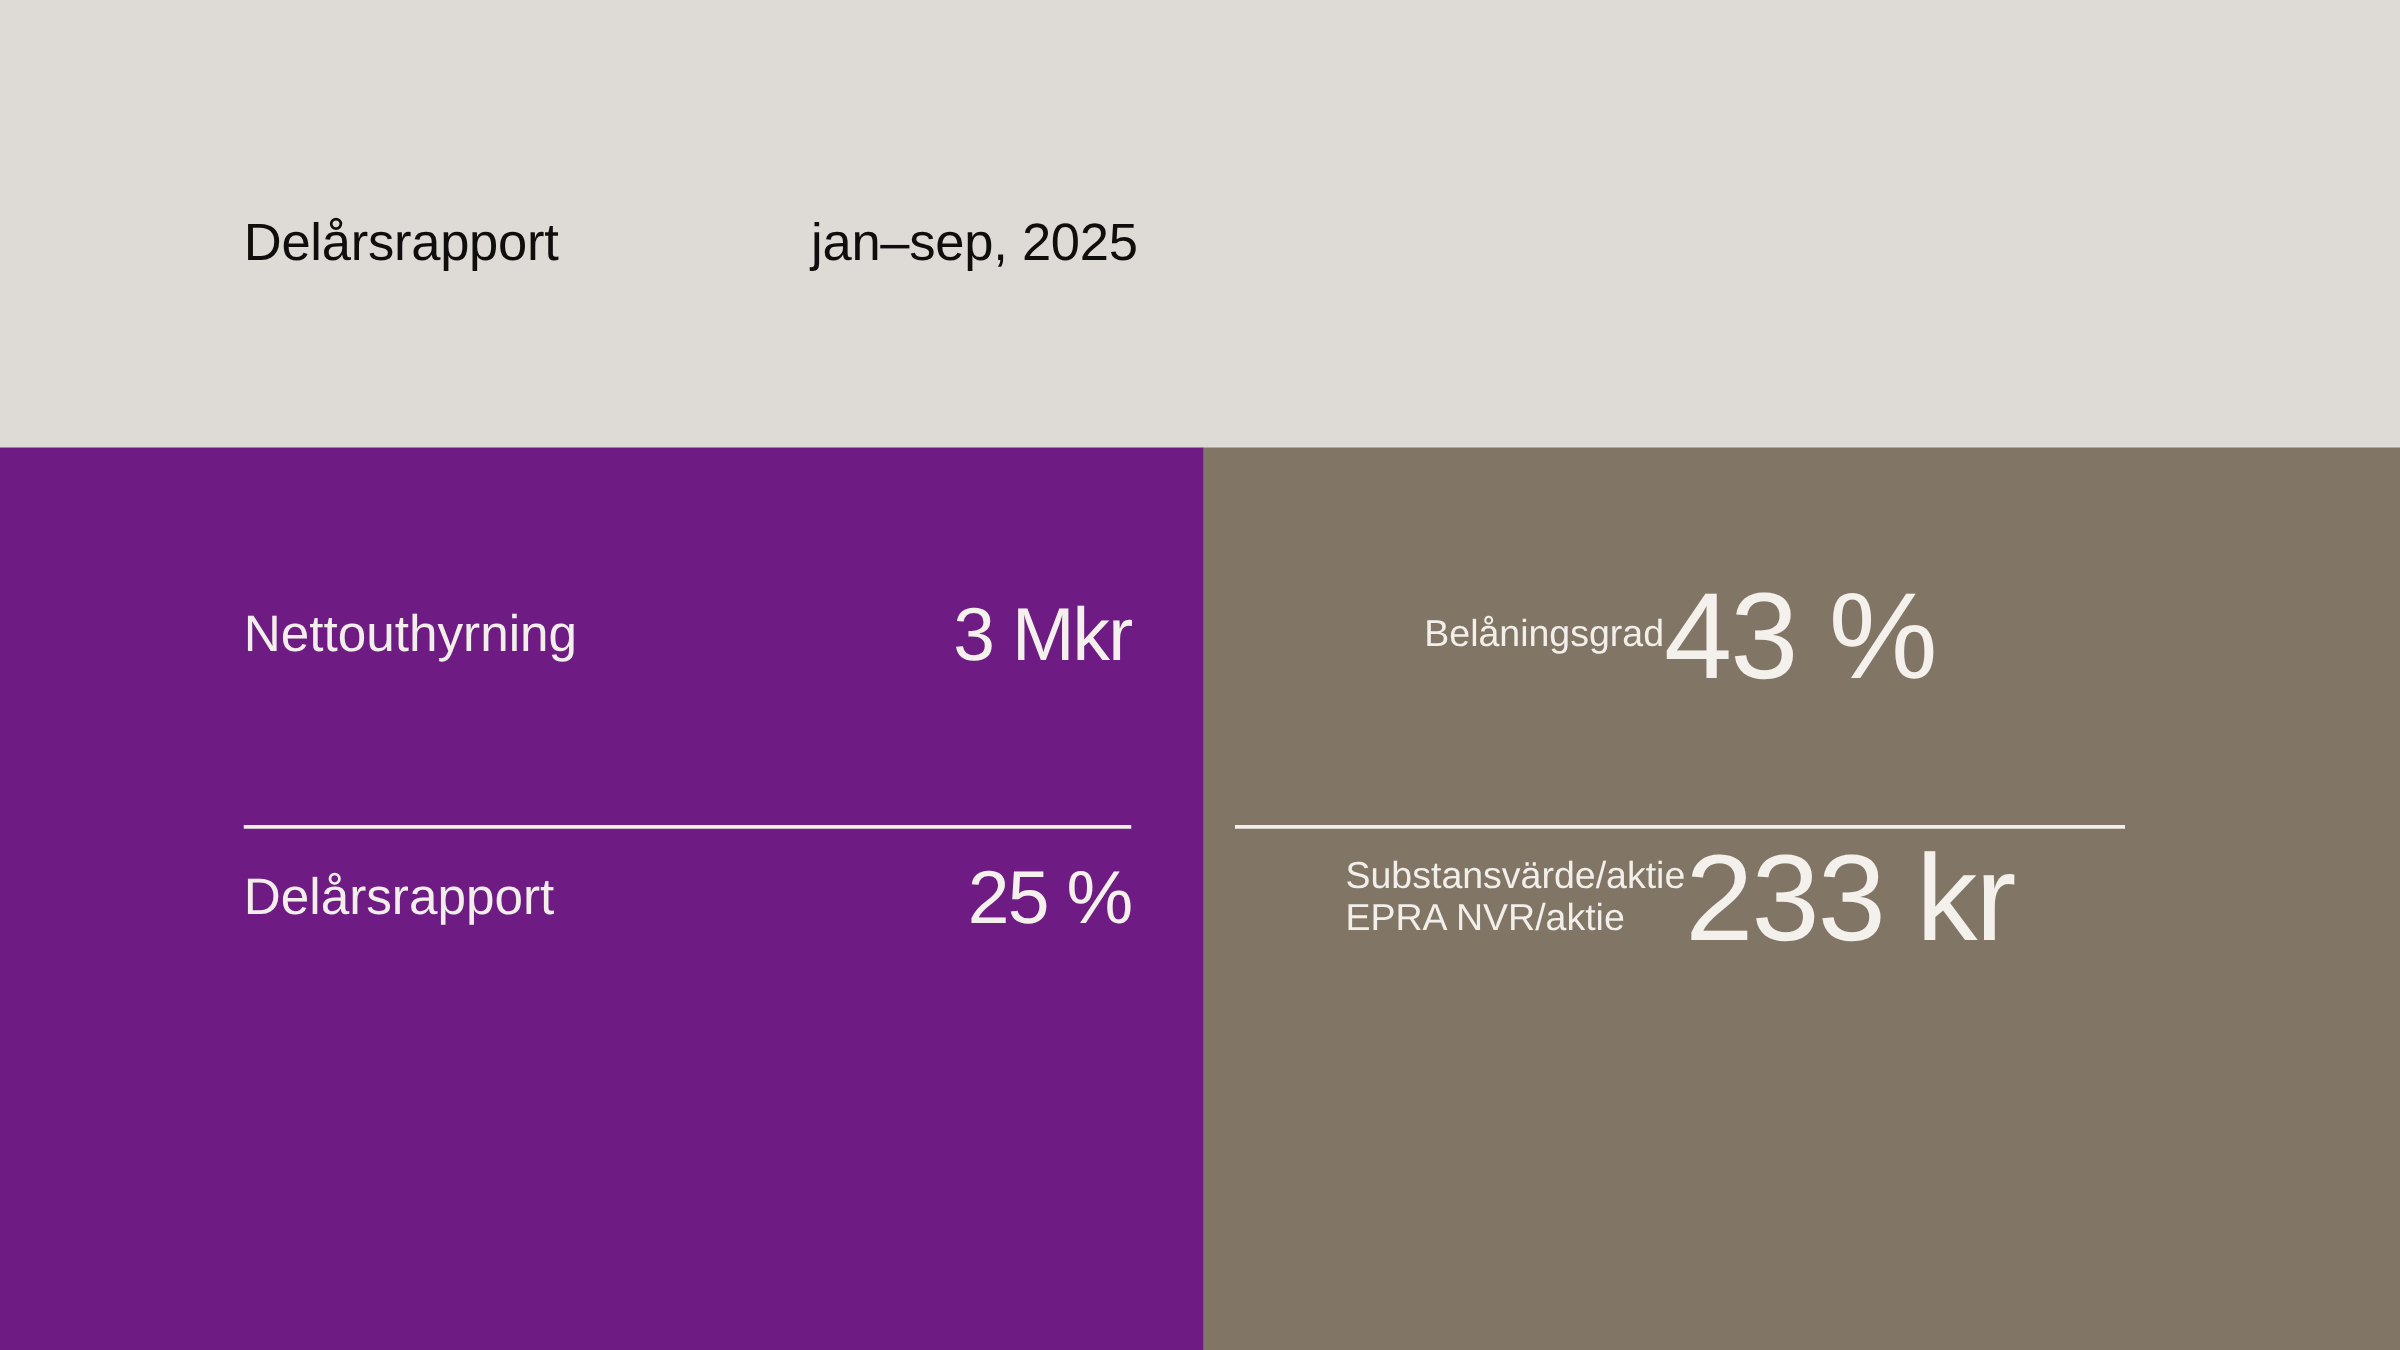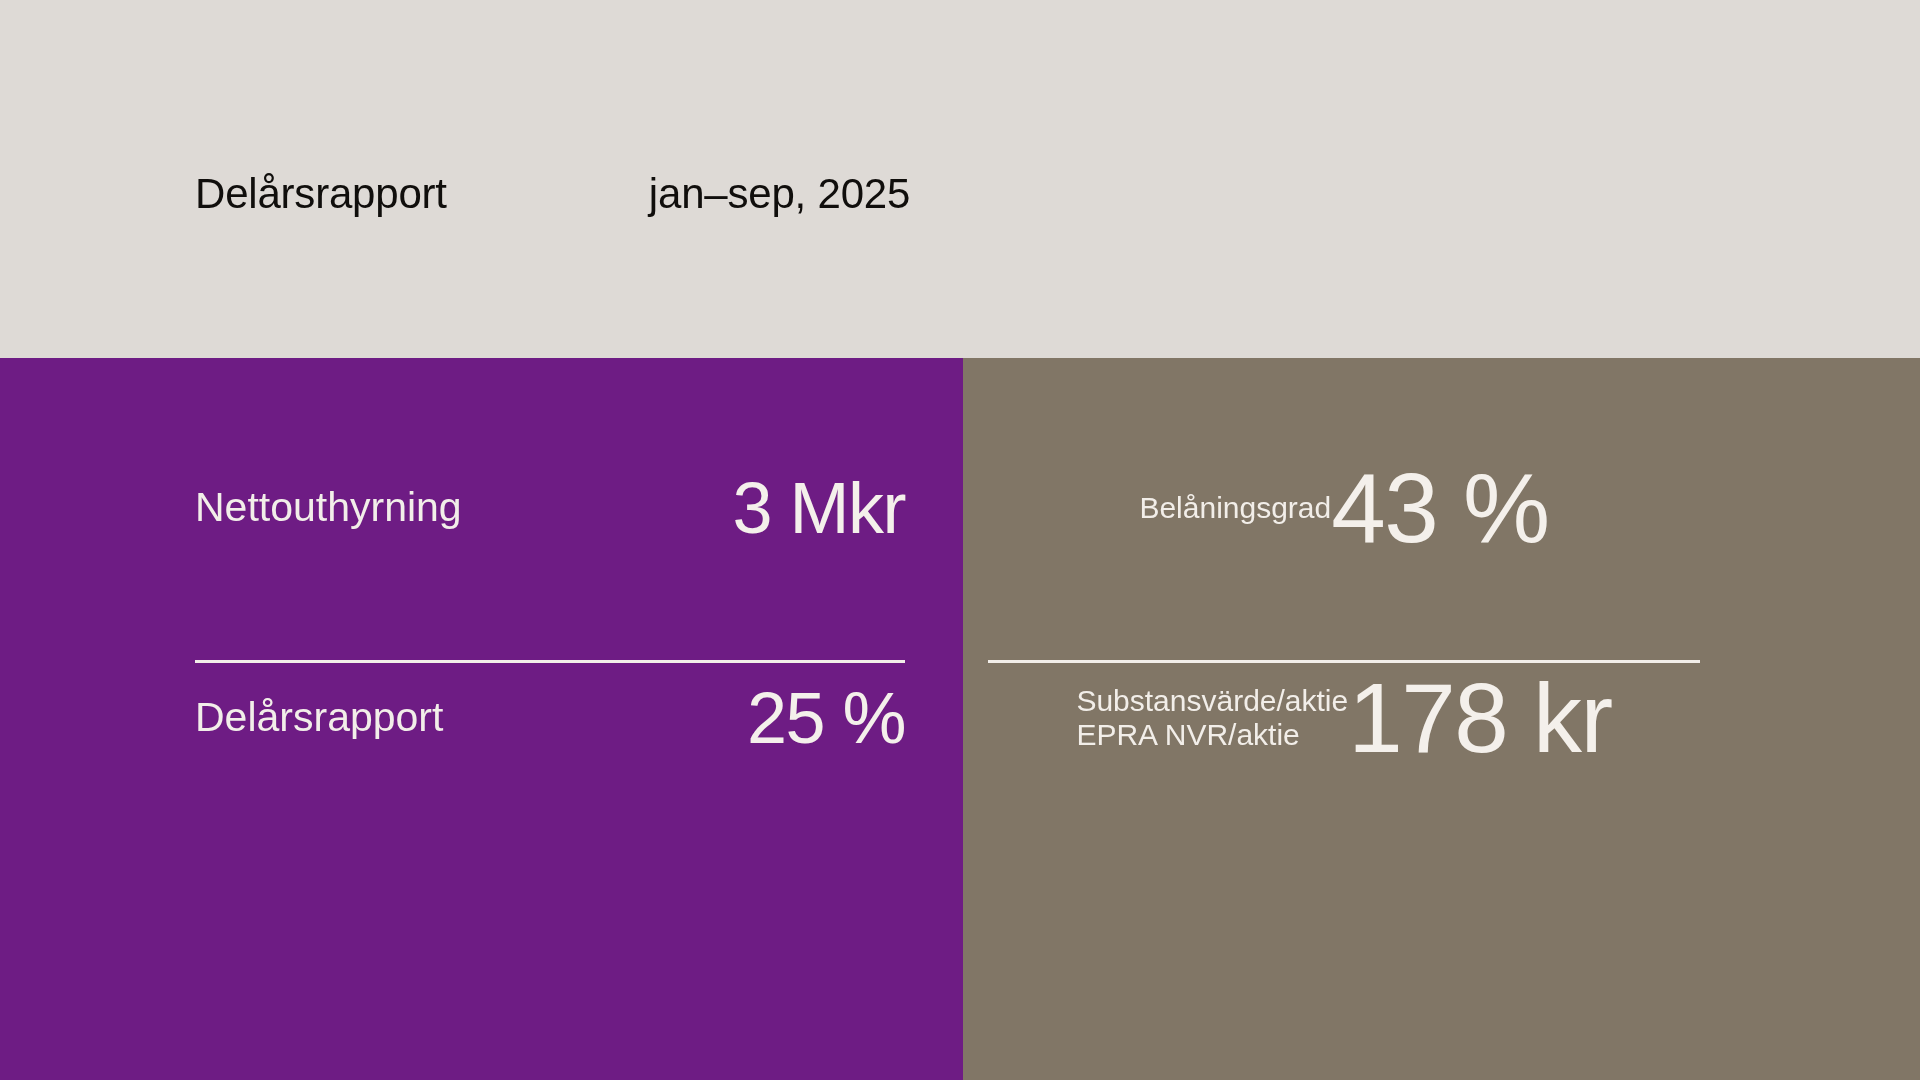--- a/index.html
+++ b/index.html
@@ -93,21 +93,21 @@
     font-size:41px;
     font-weight:400;
     line-height:1.12;
     letter-spacing:0px;
     color:#F2EEE9;
     white-space:nowrap;
   }
   .panel-right .metric-label { font-size:30px; }
 
   .metric-value {
-    font-size:72px;
+    font-size:60px;
     font-weight:400;
     line-height:1;
     letter-spacing:-1.5px;
     color:#F4F0EB;
     white-space:nowrap;
     text-align:right;
   }
   .panel-right .metric-value { font-size:98px; }
 
   
@@ -162,20 +162,20 @@
           <span class="metric-value">43 %</span>
         </div>
 
         <div class="divider"></div>
 
         <div class="metric metric-row-2">
           <span class="metric-label">
             <span style="display:block">Substansvärde/aktie</span>
             <span style="display:block">EPRA NVR/aktie</span>
           </span>
-          <span class="metric-value">178 kr</span>
+          <span class="metric-value">233 kr</span>
         </div>
 
       </div>
     </div>
 
   </div>
 </div>
 
 </body></html>

